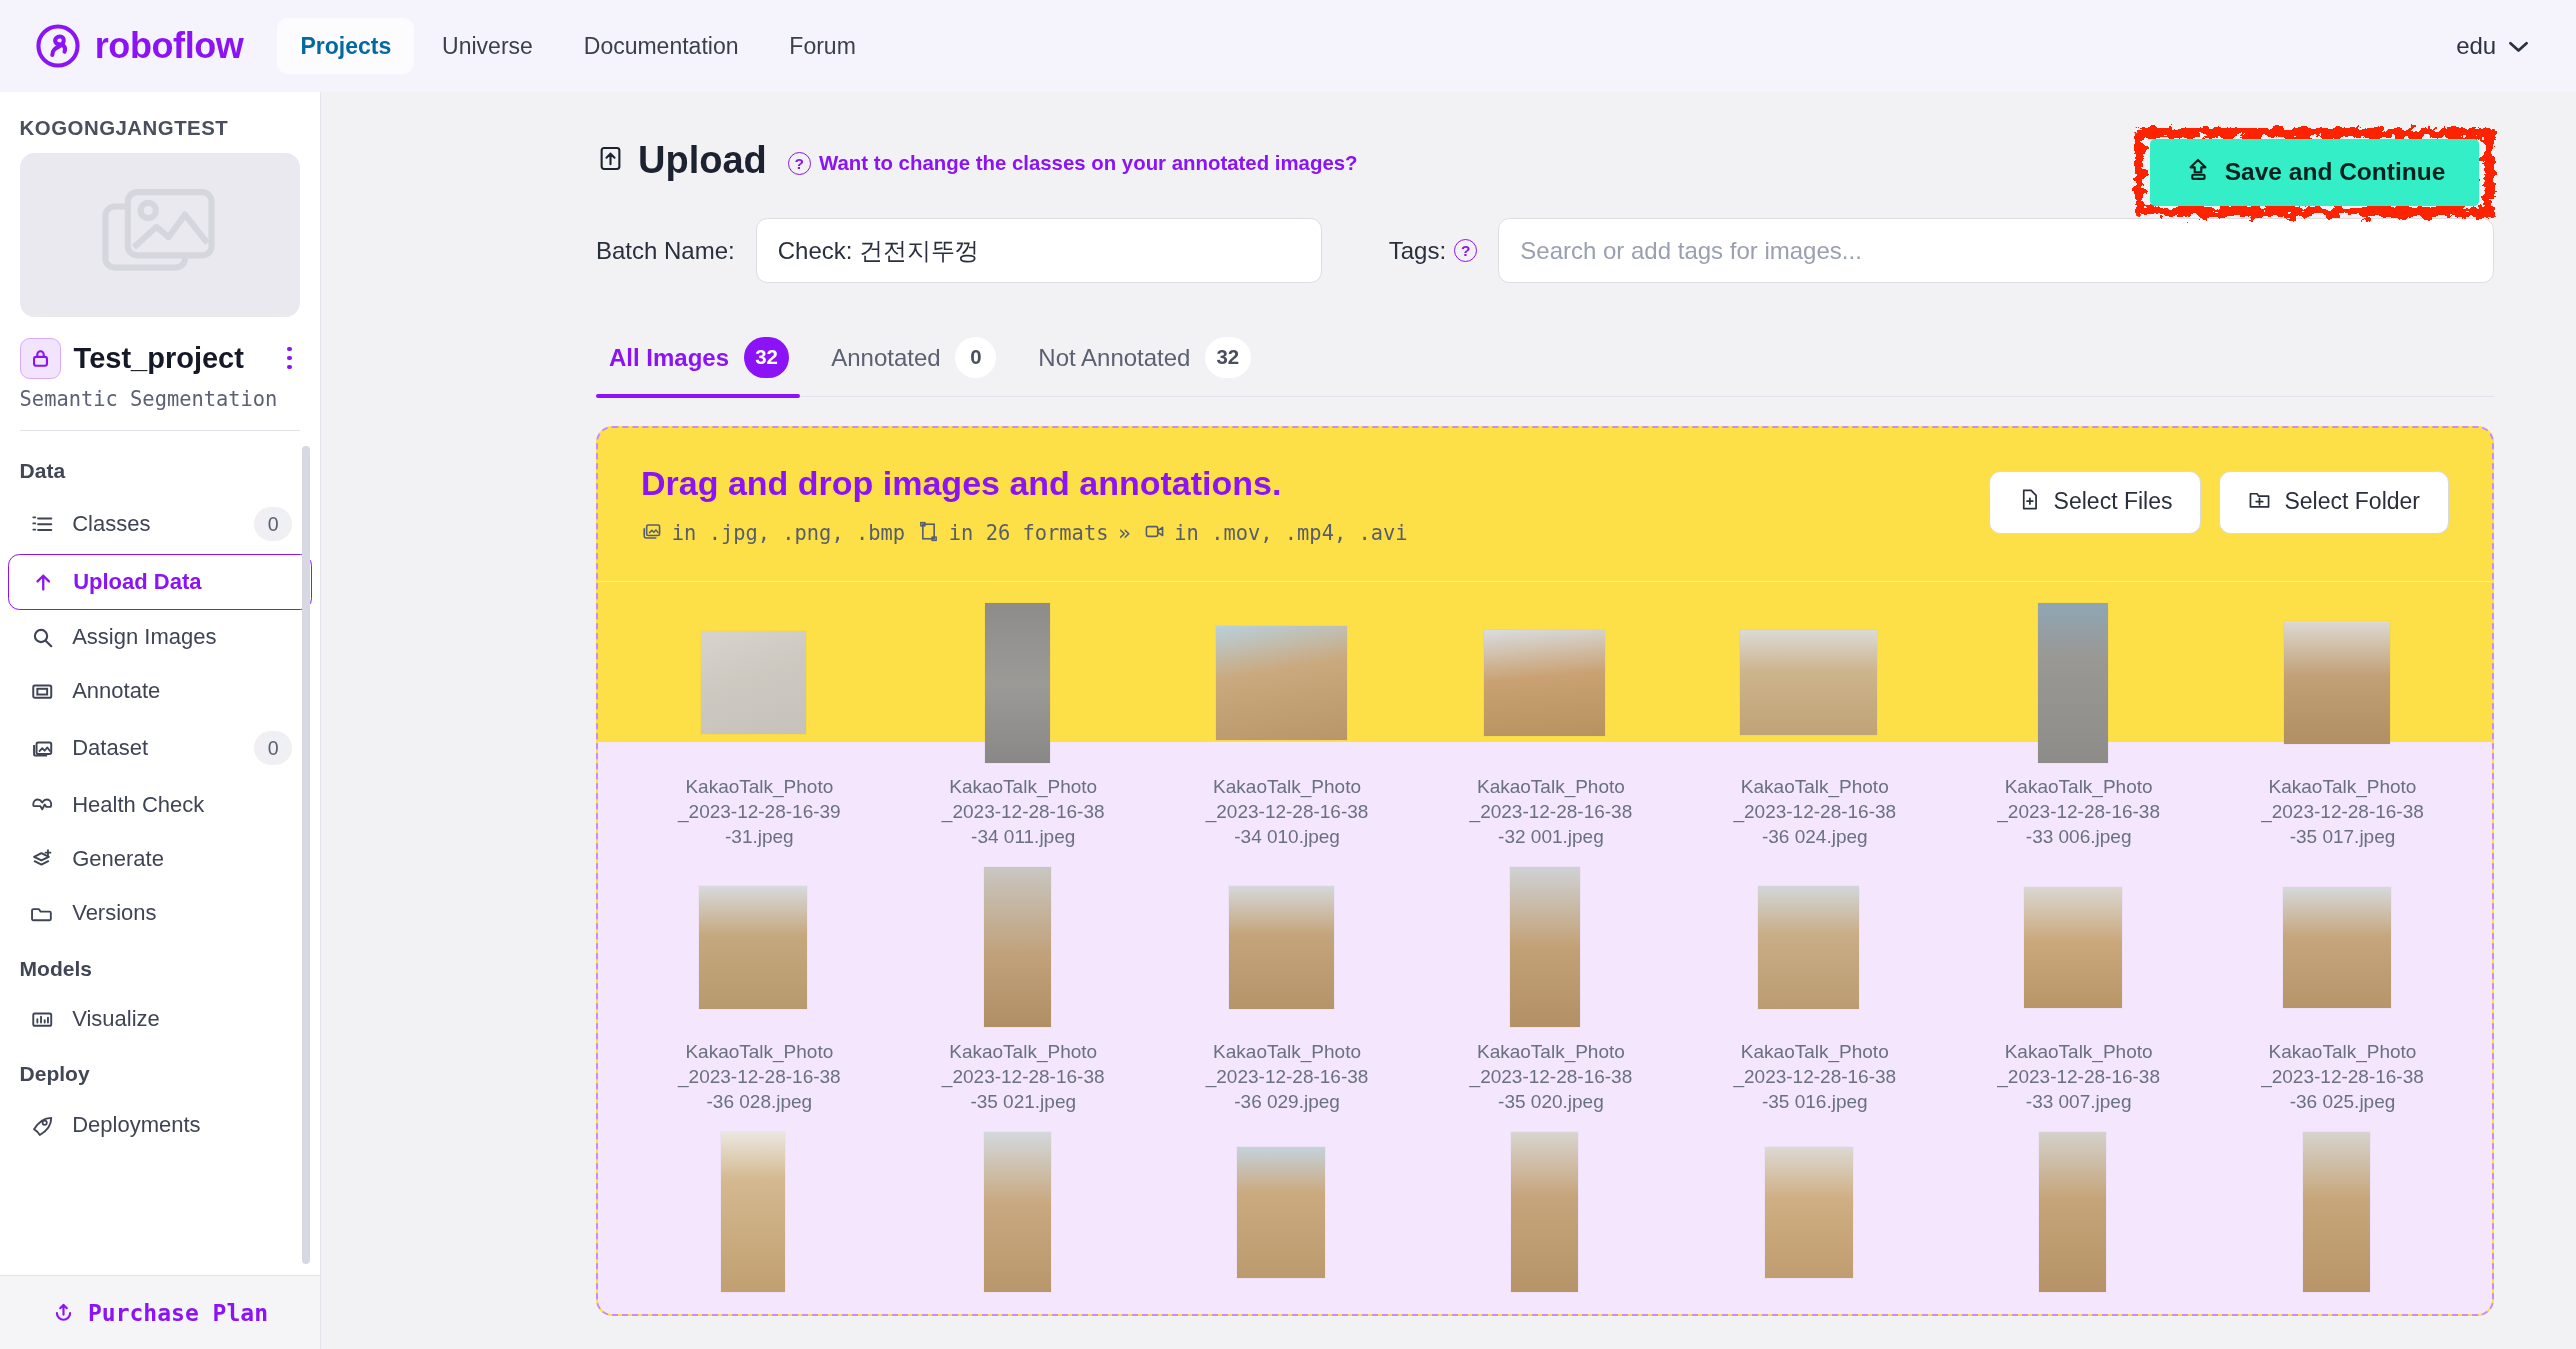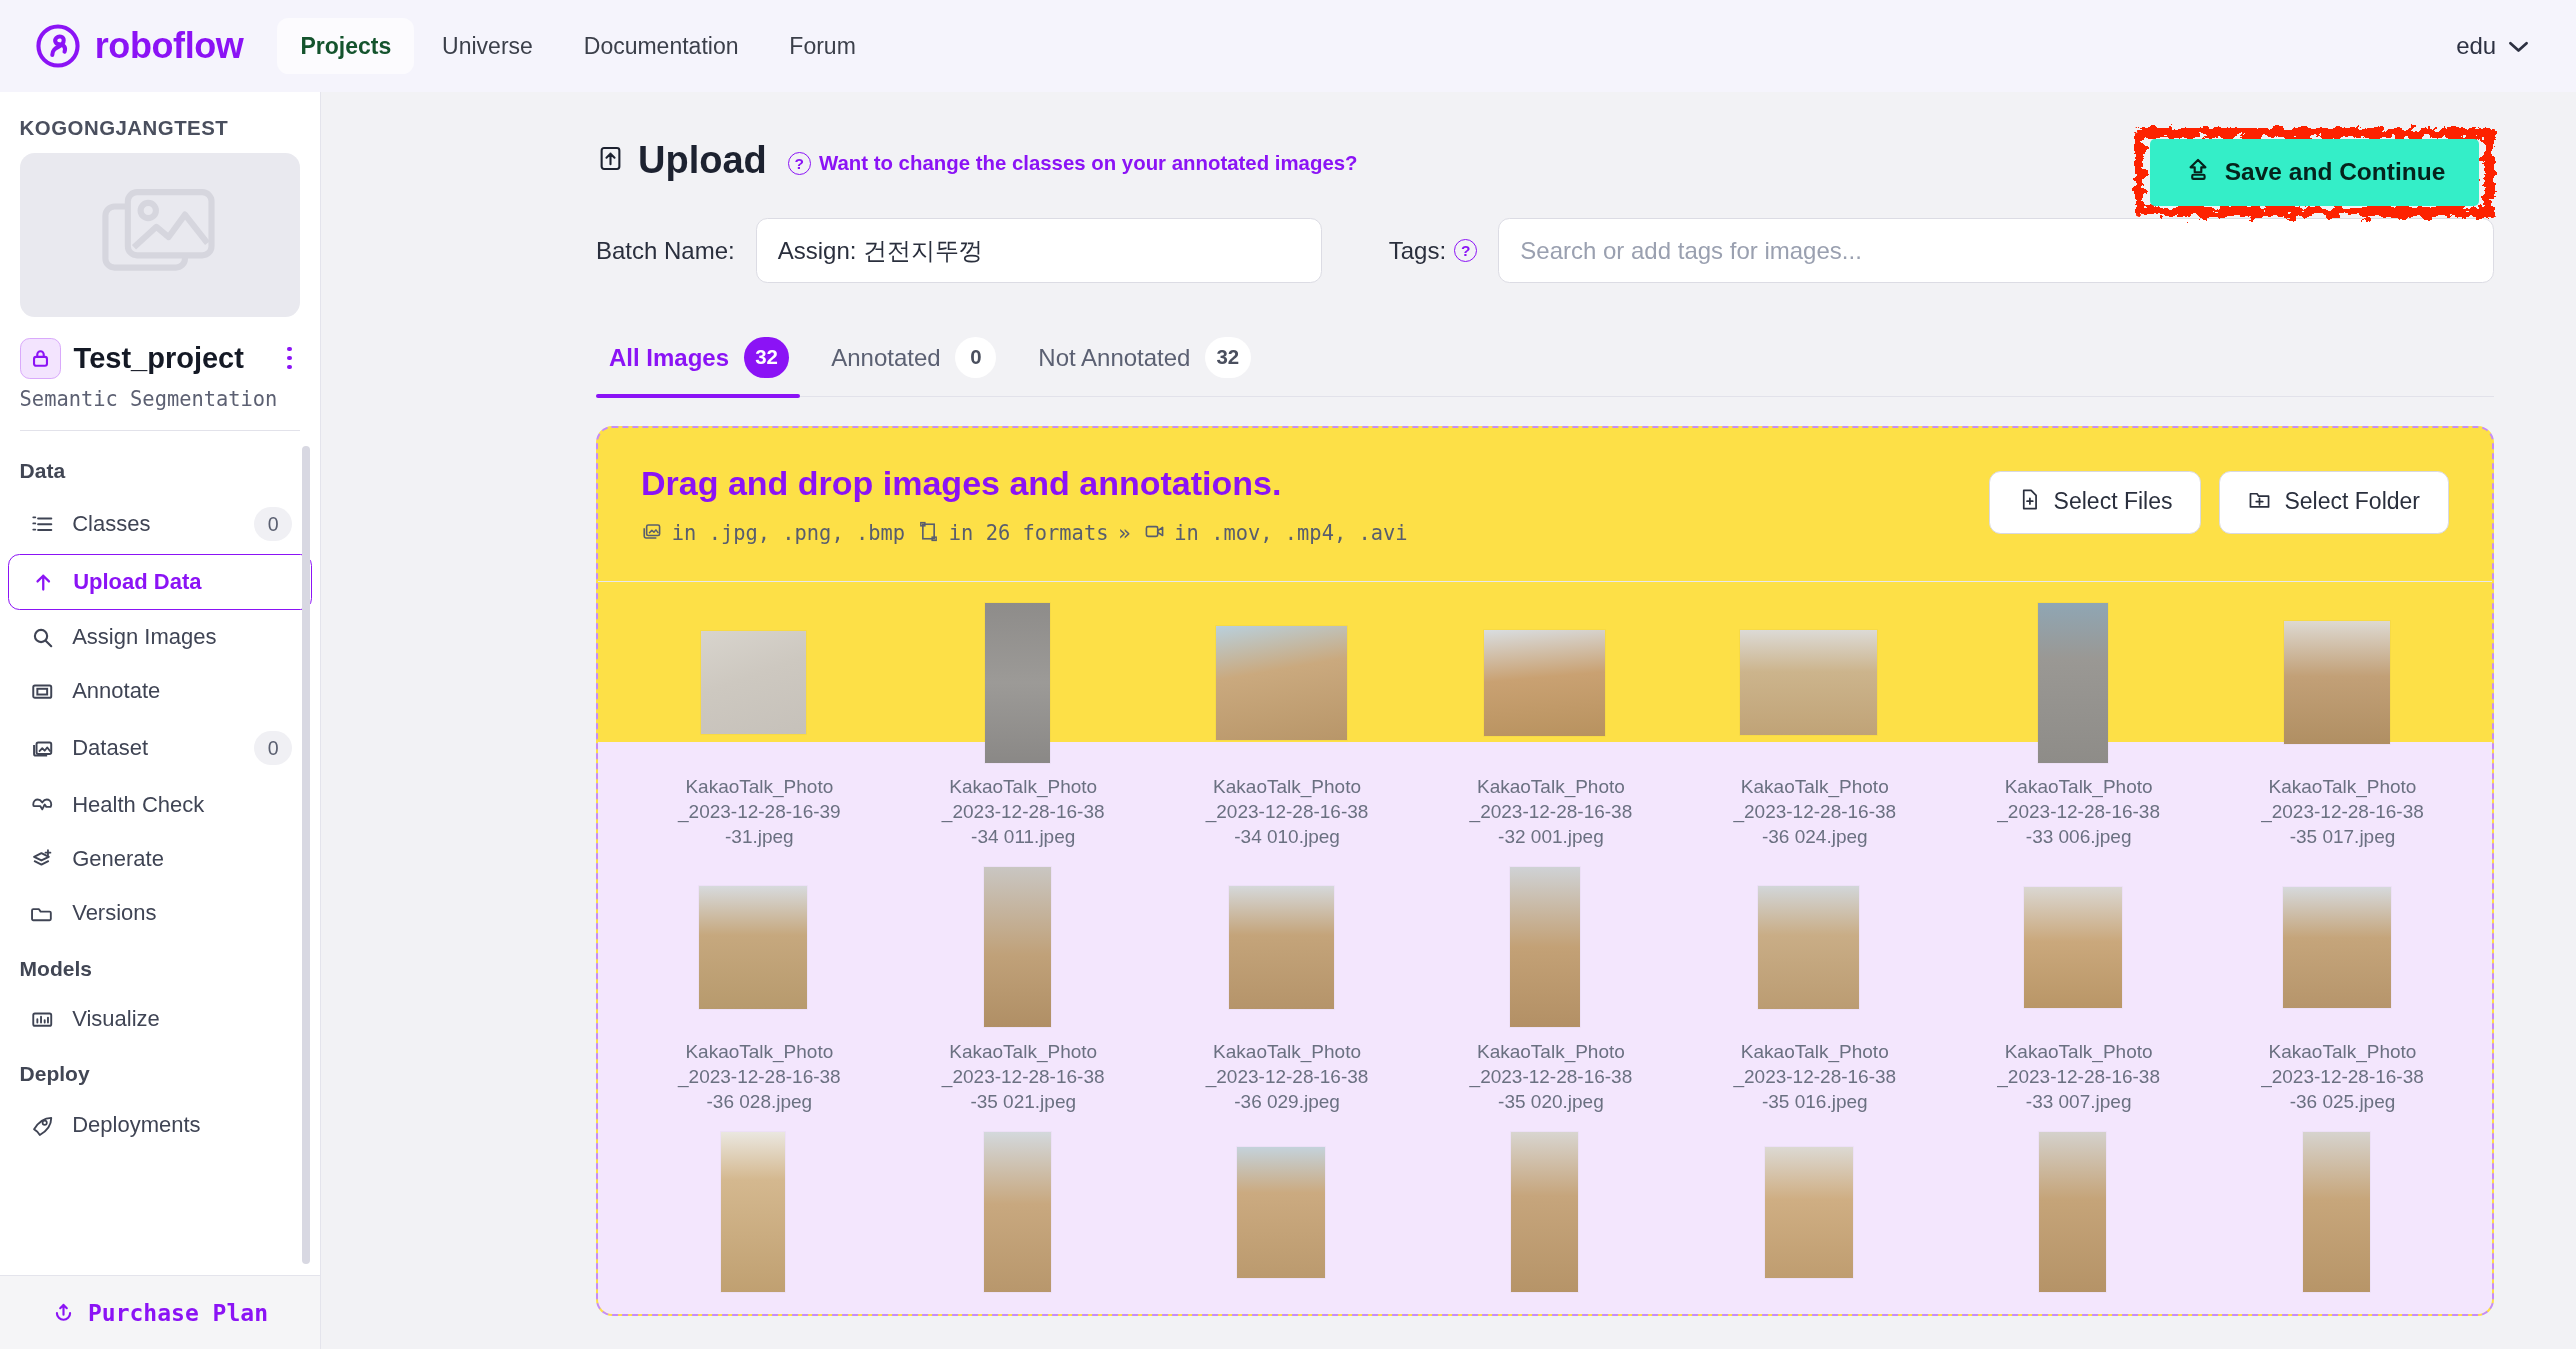--- a/index.html
+++ b/index.html
@@ -22,21 +22,21 @@
   .brand { display: flex; align-items: center; gap: 14.7px; margin-right: 34px; }
   .brand-logo { width: 44px; height: 44px; }
   .brand-name {
     font-size: 36px; font-weight: 700; color: #8b13f5; letter-spacing: -0.4px;
   }
   .nav-items { display: flex; align-items: center; gap: 4.9px; }
   .nav-item {
     font-size: 23px; color: #3b3f4a; padding: 14.7px 23px; border-radius: 11.4px;
     white-space: nowrap;
   }
-  .nav-item.active { background: #fcfbfe; color: #14532d; font-weight: 600; }
+  .nav-item.active { background: #fcfbfe; color: #0369a1; font-weight: 600; }
   .nav-right {
     margin-left: auto; display: flex; align-items: center; gap: 11.4px;
     padding-right: 11.4px;
   }
   .nav-user { font-size: 24px; color: #2d3142; }
   .chev { width: 21px; height: 13px; }
 
   
   .sidebar {
     position: absolute; top: 92px; left: 0; width: 321px; height: 1258px;
@@ -446,21 +446,21 @@
               </span>
               <span>Save and Continue</span>
             </button>
           </div>
         </div>
       </div>
 
       <div class="fields-row">
         <span class="field-label">Batch Name:</span>
         <div class="input-box batch-input">
-          <span>Assign: 건전지뚜껑</span>
+          <span>Check: 건전지뚜껑</span>
         </div>
         <div class="tags-label-wrap">
           <span class="field-label">Tags:</span>
           <span class="qmark">?</span>
         </div>
         <div class="input-box tags-input">
           <span>Search or add tags for images...</span>
         </div>
       </div>
 

